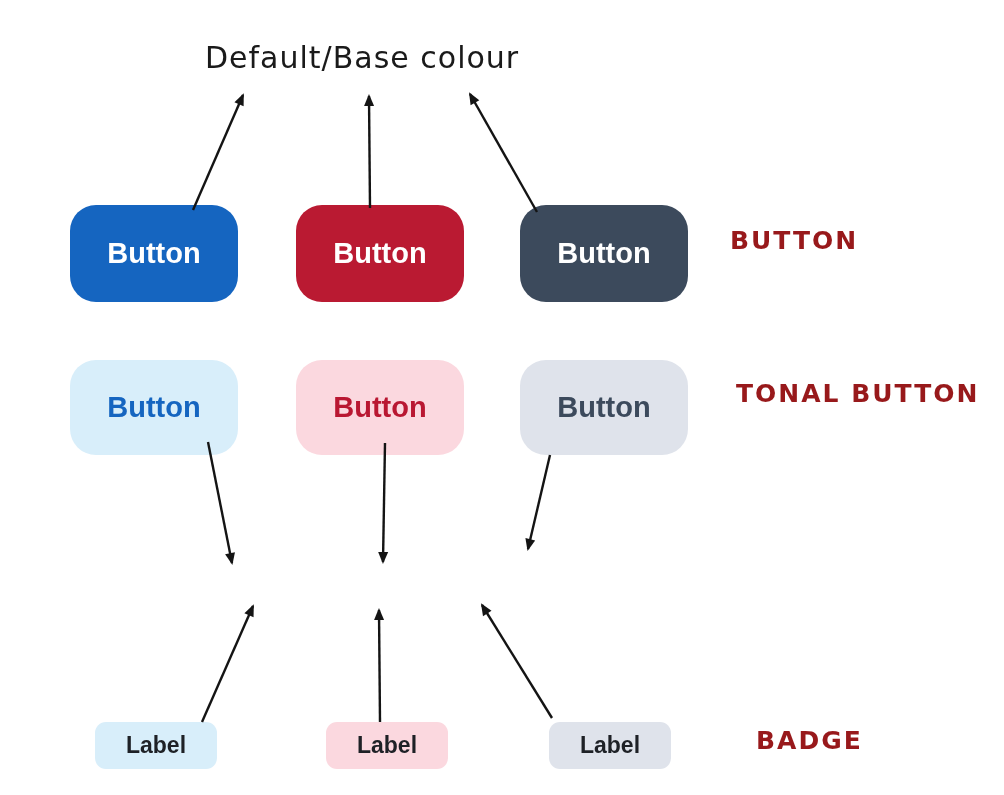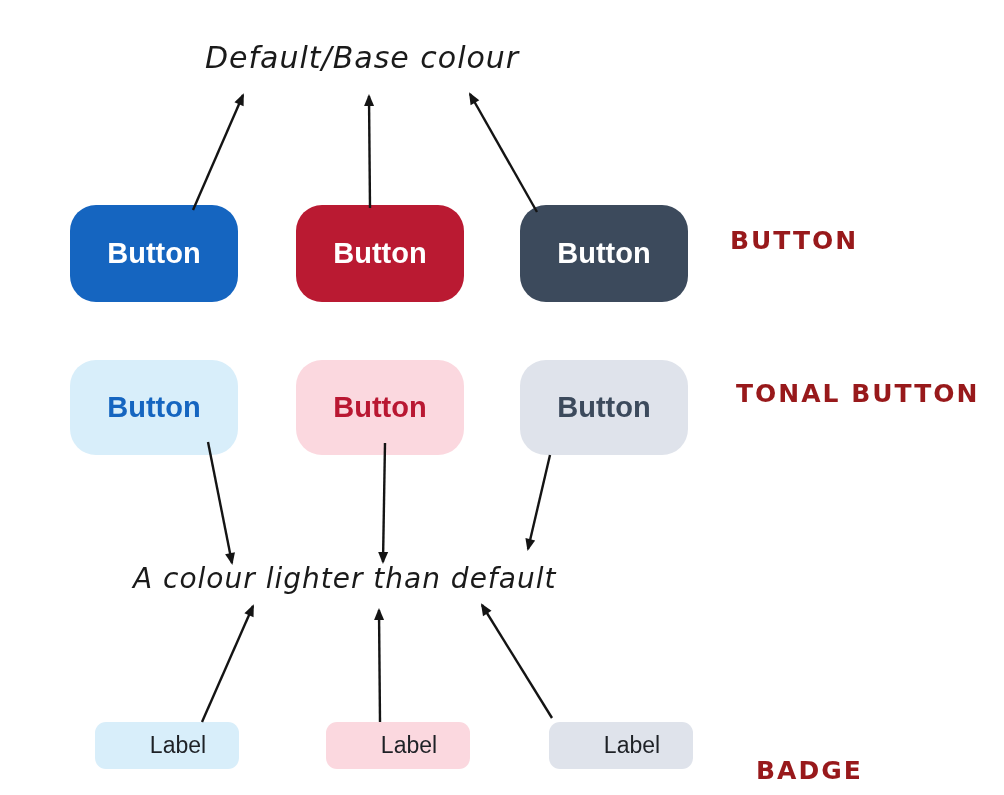--- a/index.html
+++ b/index.html
@@ -8,21 +8,20 @@
     width: 1004px;
     height: 795px;
     background: #ffffff;
     overflow: hidden;
     font-family: "Liberation Sans", sans-serif;
   }
   .hand {
     font-family: "DejaVu Sans", sans-serif;
     color: #1a1a1a;
     white-space: nowrap;
-    font-style: italic;
   }
   .note-top {
     position: absolute;
     left: 205px;
     top: 40px;
     font-size: 30px;
     font-weight: 500;
     letter-spacing: 1px;
   }
   .note-mid {
@@ -36,21 +35,21 @@
   .kind-label {
     position: absolute;
     font-family: "DejaVu Sans", sans-serif;
     font-size: 25px;
     font-weight: bold;
     letter-spacing: 2px;
     white-space: nowrap;
   }
   .kind-button { left: 730px; top: 226px; }
   .kind-tonal  { left: 736px; top: 379px; text-align: right; }
-  .kind-badge  { left: 756px; top: 756px; }
+  .kind-badge  { left: 756px; top: 726px; }
 
   .btn {
     position: absolute;
     width: 168px;
     height: 97px;
     border-radius: 26px;
     display: flex;
     align-items: center;
     justify-content: center;
     font-size: 29px;
@@ -66,22 +65,21 @@
   .badge {
     position: absolute;
     top: 722px;
     width: 122px;
     height: 47px;
     border-radius: 11px;
     display: flex;
     align-items: center;
     justify-content: center;
     font-size: 23px;
-    font-weight: normal;
-    padding-left: 22px;
+    font-weight: bold;
   }
   .badge.col-1 { left: 95px; }
   .badge.col-2 { left: 326px; }
   .badge.col-3 { left: 549px; }
 
   .arrows {
     position: absolute;
     left: 0; top: 0;
     width: 1004px;
     height: 795px;
@@ -92,21 +90,20 @@
     stroke-width: 2.4;
   }
 </style>
 </head>
 <body>
 
 <div class="canvas">
 
   <div class="hand note-top" style="color: rgb(26, 26, 26);">Default/Base colour</div>
 
-  <div class="hand note-mid" style="color: rgb(26, 26, 26);">A colour lighter than default</div>
 
   <div class="kind-label kind-button" style="color: rgb(152, 25, 27);">BUTTON</div>
   <div class="kind-label kind-tonal" style="color: rgb(152, 25, 27);">TONAL BUTTON</div>
   <div class="kind-label kind-badge" style="color: rgb(152, 25, 27);">BADGE</div>
 
   <div class="btn row-primary col-1" style="background-color: rgb(21, 101, 192); color: rgb(255, 255, 255);">Button</div>
   <div class="btn row-primary col-2" style="background-color: rgb(186, 26, 50); color: rgb(255, 255, 255);">Button</div>
   <div class="btn row-primary col-3" style="background-color: rgb(60, 74, 92); color: rgb(255, 255, 255);">Button</div>
 
   <div class="btn row-tonal col-1" style="background-color: rgb(216, 238, 250); color: rgb(21, 101, 192);">Button</div>

